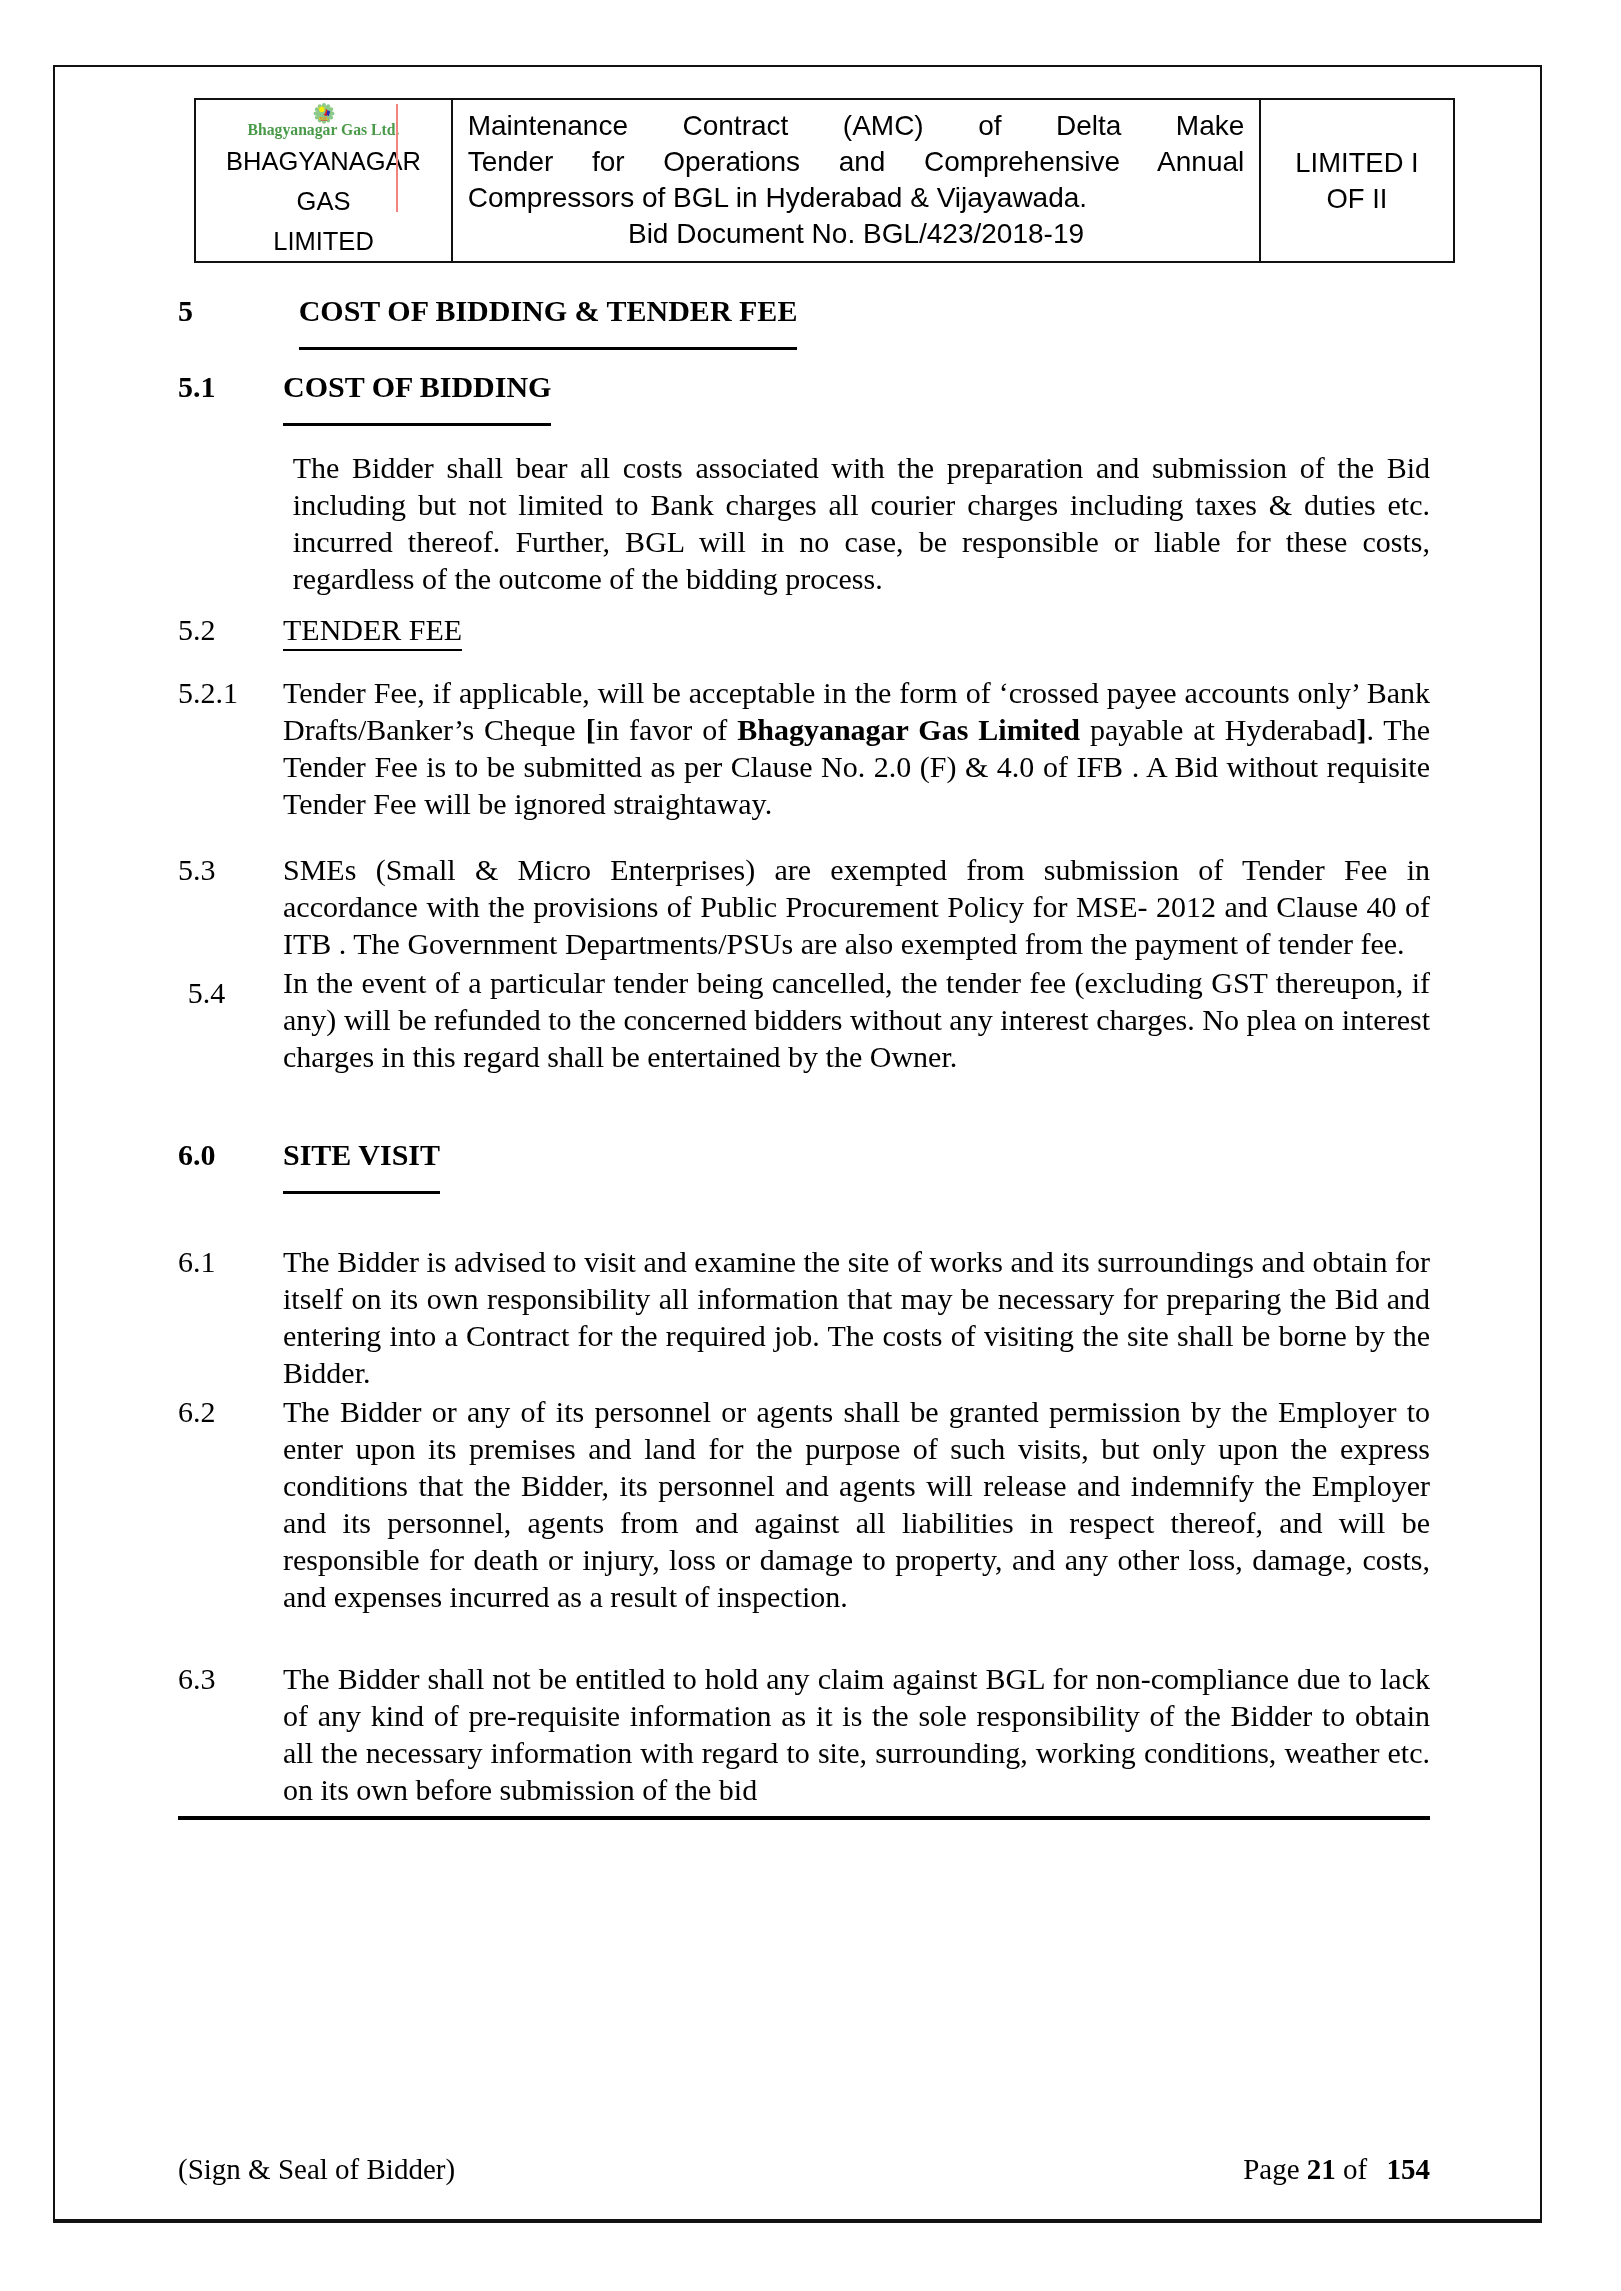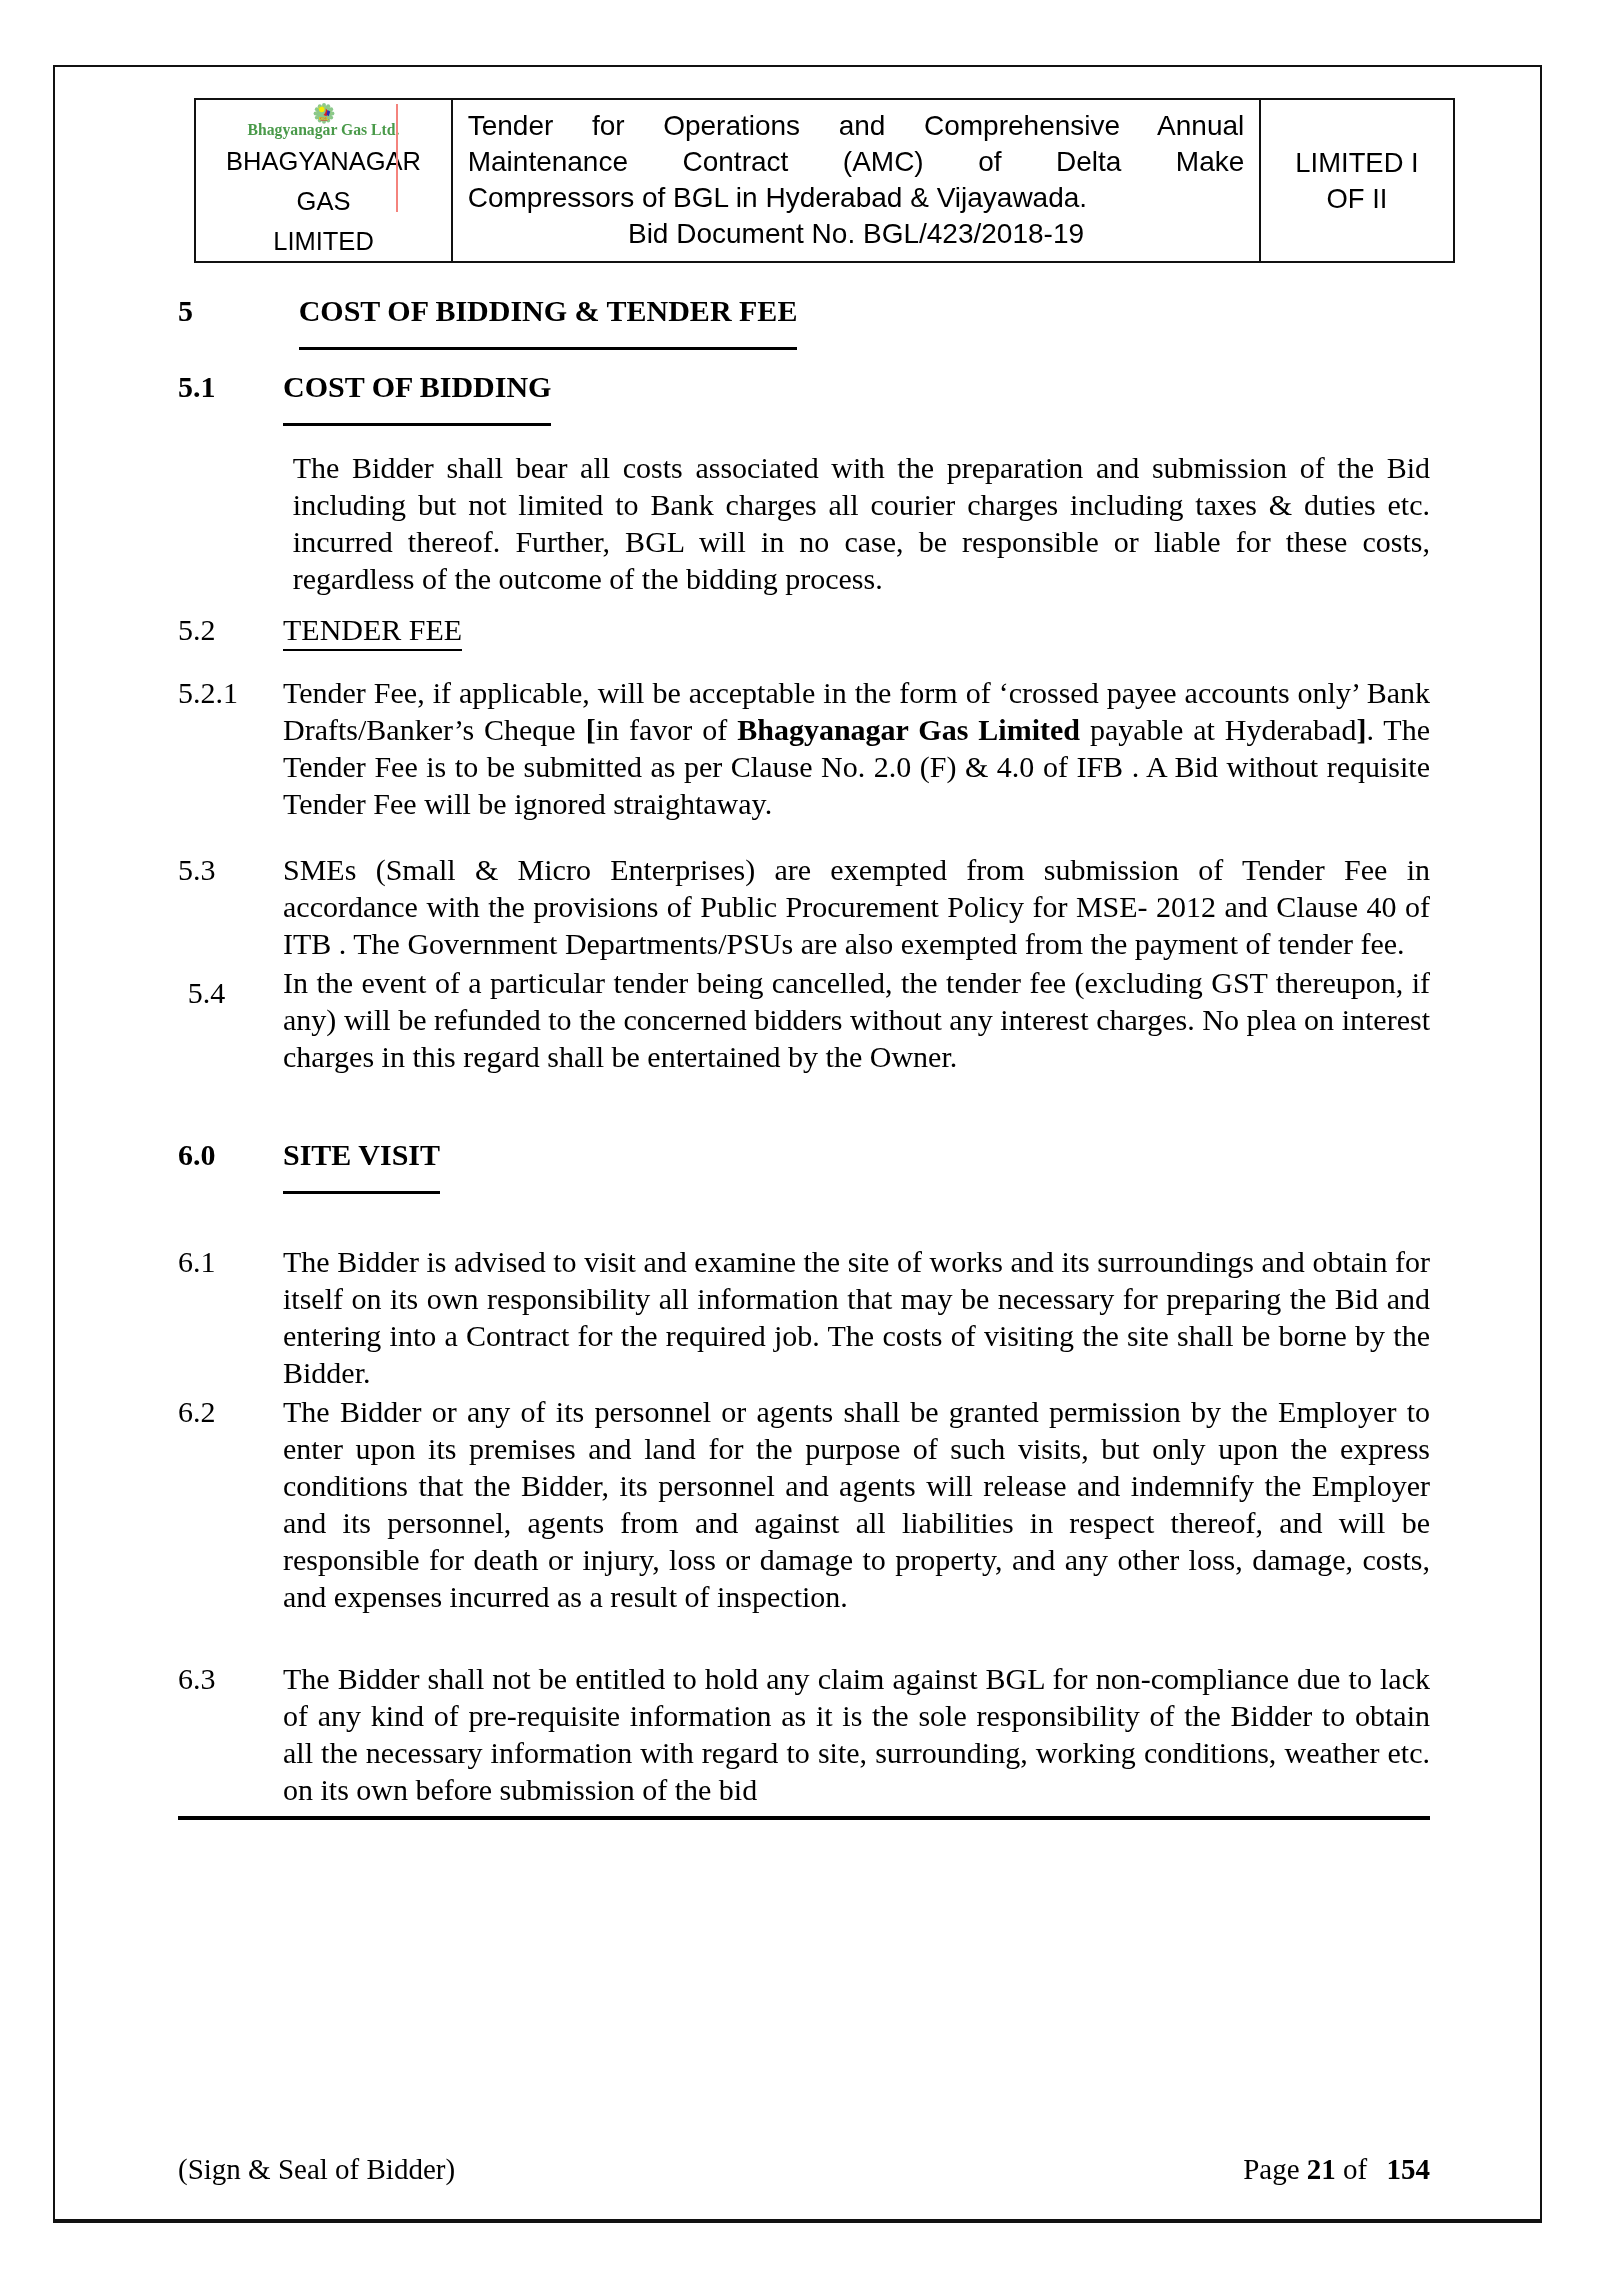--- a/index.html
+++ b/index.html
@@ -98,22 +98,22 @@
         <path d="M64,28 L75,34 L69,53 L60,47 Z" fill="#2a2ab8"></path>
         <text x="50" y="68" font-size="19" font-weight="bold" font-family="Liberation Serif, serif" fill="#f6ec00" stroke="#dd2222" stroke-width="0.6" text-anchor="middle">BGL</text>
         <rect x="36" y="70" width="28" height="2" fill="#dd2222"></rect>
       </svg>
       <div class="logo-caption" style="color:#4a9a4a">Bhagyanagar Gas Ltd.</div>
       <div class="org-name">BHAGYANAGAR GAS
 LIMITED</div>
     </div>
 
     <div class="cell-title">
+      <div class="tl-just">Maintenance Contract (AMC) of Delta Make</div>
       <div class="tl-just">Tender for Operations and Comprehensive Annual</div>
-      <div class="tl-just">Maintenance Contract (AMC) of Delta Make</div>
       <div class="tl-left">Compressors of BGL in Hyderabad &amp; Vijayawada.</div>
       <div class="tl-center">Bid Document No. BGL/423/2018-19</div>
     </div>
 
     <div class="cell-volume">
       <div>LIMITED I</div>
       <div>OF II</div>
     </div>
   </div>
 

